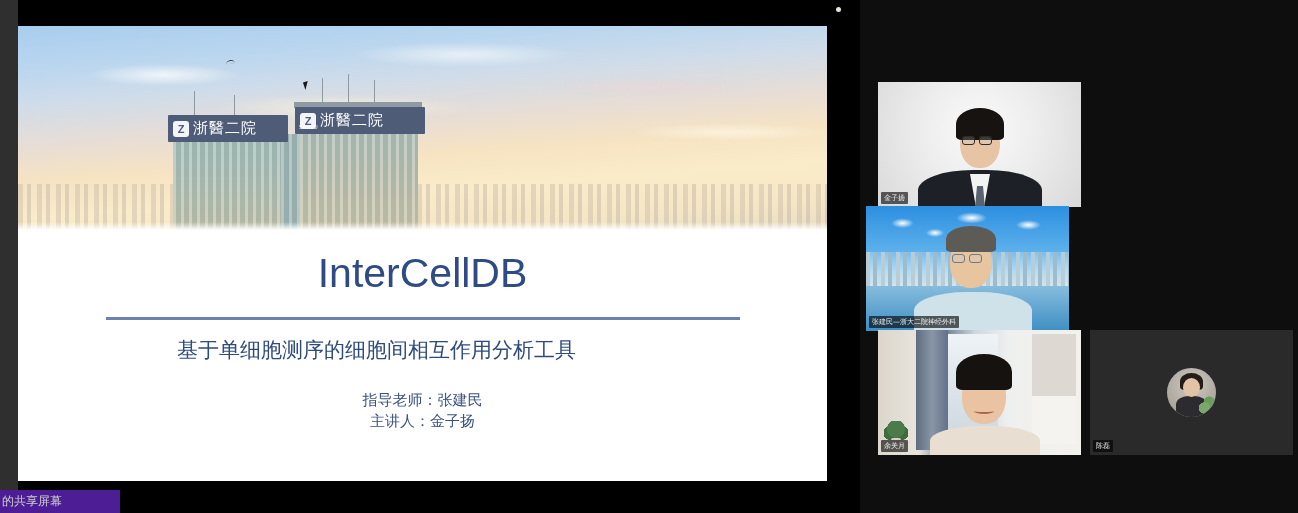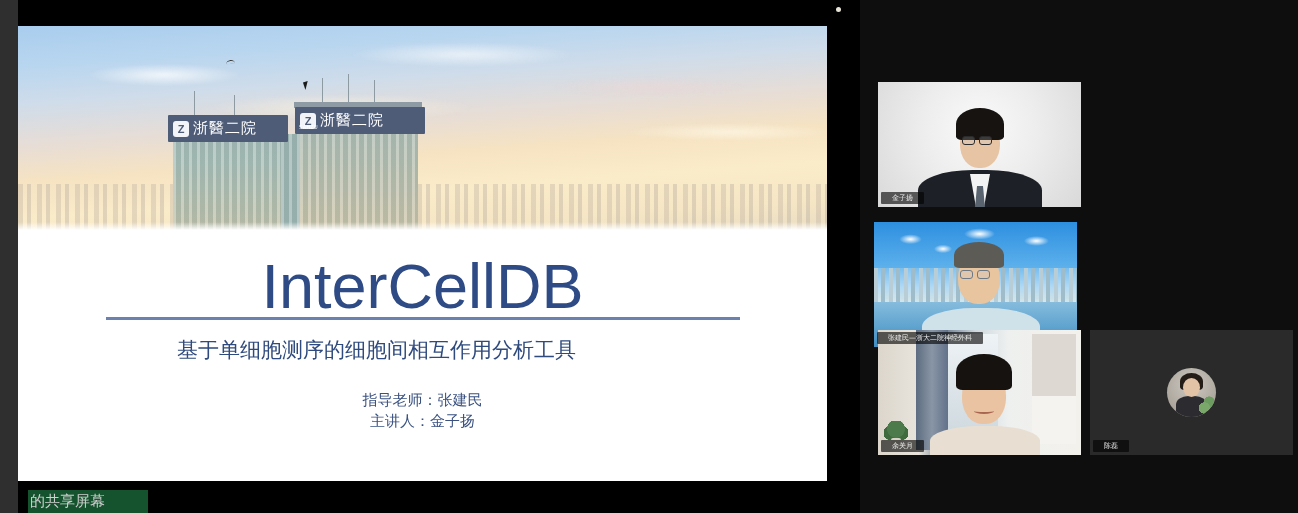--- a/index.html
+++ b/index.html
@@ -67,21 +67,21 @@
   .antenna { position:absolute; width:1px; background:#8e9aa2; }
   .roofslab { position:absolute; background:#8f9ba4; height:6px; }
   .bird { position:absolute; left:208px; top:34px; width:9px; height:4px;
       border-top:1.5px solid #3a3a3a; border-radius:50%/100% 100% 0 0;
       transform:rotate(-8deg); }
   .hero-fade { position:absolute; left:0; bottom:0; width:100%; height:8px;
       background:linear-gradient(180deg,rgba(255,255,255,0),#ffffff); }
 
   
   .slide-title { position:absolute; left:0; top:224px; width:809px;
-      text-align:center; font-size:63px; font-weight:400; color:#2e4b86;
+      text-align:center; font-size:41px; font-weight:400; color:#2e4b86;
       letter-spacing:0px; font-family:"Liberation Sans",sans-serif; }
   .rule { position:absolute; left:88px; top:291px; width:634px; height:3px;
       background:#6b82b0; }
   .slide-sub { position:absolute; left:0; top:310px; width:717px;
       text-align:center; font-size:21px; color:#2f4a7d;
       font-family:"DejaVu Sans",sans-serif; }
   .slide-meta { position:absolute; left:0; top:364px; width:809px;
       text-align:center; font-size:15px; color:#3b5280; line-height:1.42;
       font-family:"DejaVu Sans",sans-serif; }
   .slide-meta div { white-space:nowrap; }
@@ -93,29 +93,29 @@
   .stage-dot { position:absolute; left:818px; top:7px; width:5px; height:5px;
       border-radius:50%; background:#e8e4d8; }
 
   
   .panel { position:absolute; left:860px; top:0; width:438px; height:513px;
            background:#0e0e0e; }
   .tile { position:absolute; width:203px; height:125px; background:#111;
           overflow:hidden; }
   .tile.t1 { left:18px;  top:82px; }
   .tile.t2 { left:230px; top:82px; }
-  .tile.t3 { left:14px;  top:206px;margin-top:16px; }
+  .tile.t3 { left:6px;  top:206px; }
   .tile.t4 { left:230px; top:206px; }
   .tile.t5 { left:18px;  top:330px; }
   .tile.t6 { left:230px; top:330px; }
   .tile.speaking { outline:2px solid #4fd24f; outline-offset:-2px; }
 
   .nameplate { position:absolute; left:3px; bottom:3px; z-index:6;
       background:rgba(0,0,0,.62); color:#f0f0f0; font-size:7px;
-      line-height:10px; padding:1px 11px; border-radius:1px;
+      line-height:10px; padding:1px 3px; border-radius:1px;
       font-family:"DejaVu Sans",sans-serif; white-space:nowrap; }
 
   .vid { position:absolute; inset:0; }
   .blurfilm { position:absolute; inset:0; filter:blur(2.4px); }
 
   
   .head { position:absolute; border-radius:50% 50% 46% 46%; }
   .hair { position:absolute; border-radius:50% 50% 12% 12%; }
   .torso { position:absolute; border-radius:44% 44% 0 0; }
   .glasses { position:absolute; display:flex; gap:4px; align-items:center; }
@@ -200,23 +200,23 @@
   .avatar .a-hair { position:absolute; left:13px; top:5px; width:23px; height:17px;
       border-radius:50% 50% 20% 20%; background:#241c17; }
   .avatar .a-body { position:absolute; left:9px; top:28px; width:31px; height:22px;
       border-radius:40% 40% 0 0; background:#2b2b30; }
   .avatar .a-leaf { position:absolute; right:2px; bottom:1px; width:16px; height:20px;
       background:radial-gradient(circle at 40% 60%, #7aa86a 0 36%, transparent 38%),
         radial-gradient(circle at 70% 30%, #6d9c60 0 30%, transparent 32%); }
 
   
   .statusbar { position:absolute; left:0; bottom:0; width:120px; height:23px;
-      background:#14532d; color:#cfcfcf; font-size:15px; line-height:23px;
+      background:#4c1d95; color:#cfcfcf; font-size:12px; line-height:23px;
       padding-left:2px; font-family:"DejaVu Sans",sans-serif;
-      white-space:nowrap; overflow:hidden;margin-left:28px; }
+      white-space:nowrap; overflow:hidden; }
 </style>
 </head>
 <body>
 
 <div id="app">
 
   <div class="left-rail"></div>
 
   <div class="stage">
 

